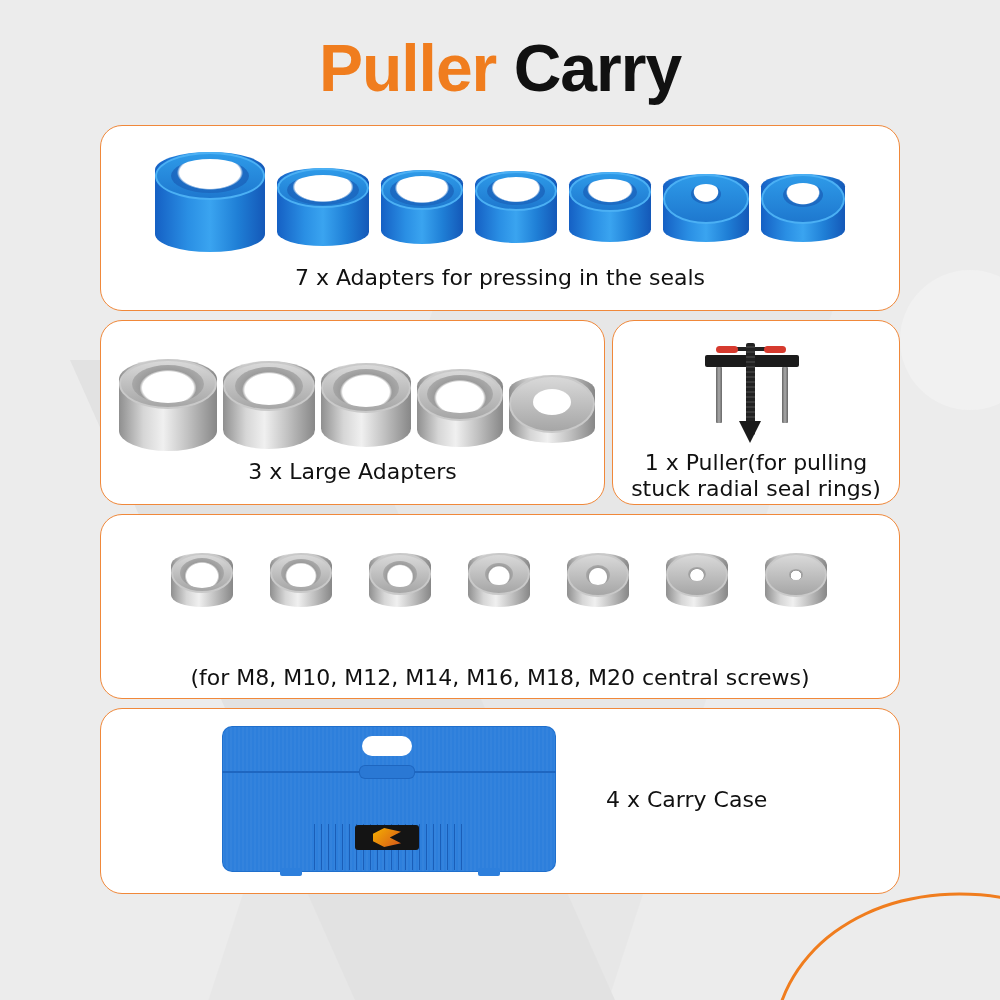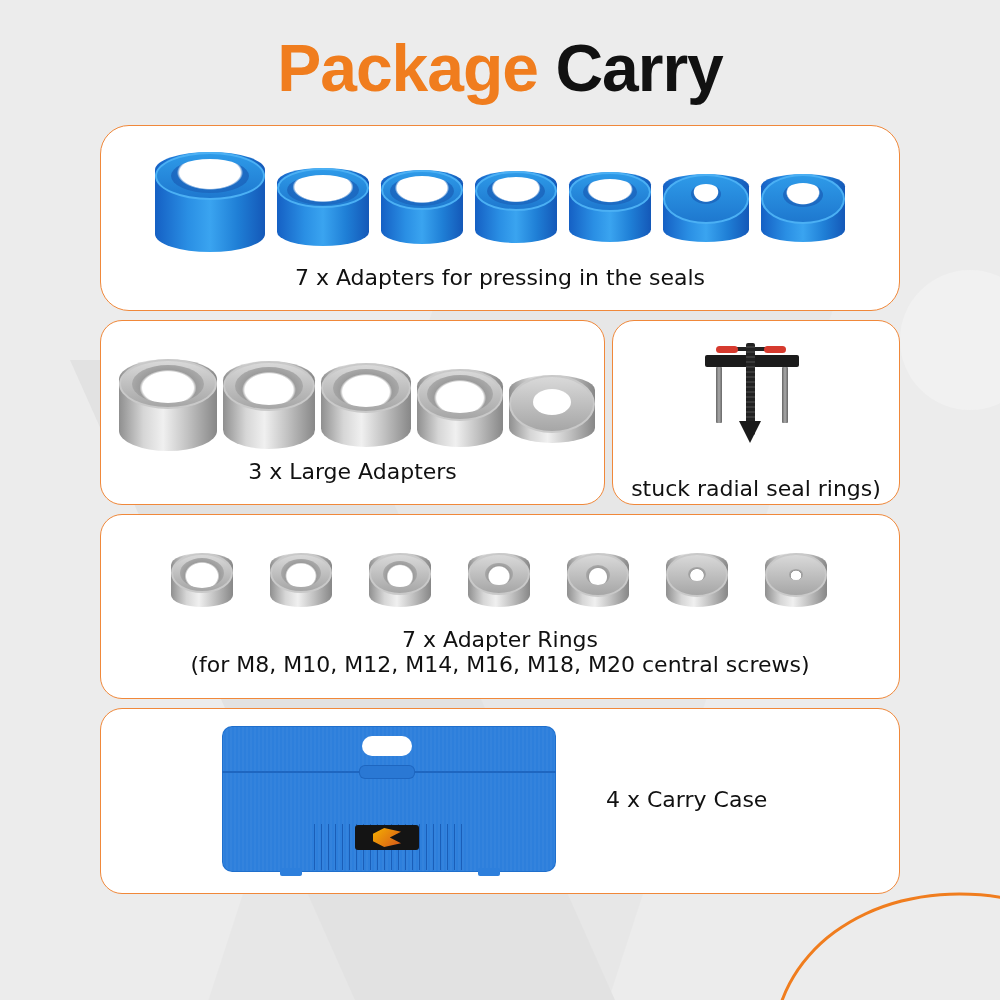--- a/index.html
+++ b/index.html
@@ -127,25 +127,25 @@
 </style>
 </head>
 <body>
 
 <div class="bg-shape bg-stripe2"></div>
 <div class="bg-shape bg-stripe"></div>
 <div class="bg-shape bg-circle"></div>
 <div class="bg-shape bg-arc"></div>
 
 <div class="title">
-  <span class="t1">Package</span>
+  <span class="t1">Puller</span>
   <span class="t2">Carry</span>
 </div>
 
-<div class="card" style="left:100px; top:125px; width:800px; height:186px;border-radius:29px;">
+<div class="card" style="left:100px; top:125px; width:800px; height:186px;">
   <div class="items-row" style="left:54px; top:26px; gap:12px;">
     <div class="blue-adapter" style="width:110px; height:100px;">
       <div class="top" style="height:48px;"></div>
       <div class="hole" style="left:16px; top:7px; width:78px; height:34px;"></div>
     </div>
     <div class="blue-adapter" style="width:92px; height:78px; margin-top:10px;">
       <div class="top" style="height:40px;"></div>
       <div class="hole" style="left:10px; top:7px; width:72px; height:30px;"></div>
     </div>
     <div class="blue-adapter" style="width:82px; height:74px; margin-top:10px;">
@@ -192,20 +192,21 @@
     </div>
     <div class="silver" style="width:86px; height:68px; margin-top:8px;">
       <div class="top" style="height:58px;"></div>
       <div class="hole" style="left:24px; top:14px; width:38px; height:26px; background: radial-gradient(ellipse, #fff 0%, #fff 80%, #b0b0b0 100%);"></div>
     </div>
   </div>
   <div class="card-label" style="top:136px;">3 x Large Adapters</div>
 </div>
 
 <div class="card" style="left:612px; top:320px; width:288px; height:185px;">
+  <div class="card-label" style="top:127px;">1 x Puller(for pulling</div>
   <div class="card-label" style="top:153px;text-align:center;">stuck radial seal rings)</div>
 </div>
 <div class="puller">
   <div class="leg-l"></div>
   <div class="leg-r"></div>
   <div class="bar"></div>
   <div class="tbar"></div>
   <div class="handle-l"></div>
   <div class="handle-r"></div>
   <div class="screw"></div>
@@ -236,22 +237,21 @@
     </div>
     <div class="silver" style="width:62px; height:54px;">
       <div class="top" style="height:44px;"></div>
       <div class="hole" style="left:22px; top:14px; width:18px; height:14px;"></div>
     </div>
     <div class="silver" style="width:62px; height:54px;">
       <div class="top" style="height:44px;"></div>
       <div class="hole" style="left:24px; top:16px; width:14px; height:11px;"></div>
     </div>
   </div>
-  <div class="card-label" style="top:110px;">7 x Adapter Rings</div>
-  <div class="card-label" style="top:135px;">(for M8, M10, M12, M14, M16, M18, M20 central screws)</div>
+  <div class="card-label" style="top:148px;">(for M8, M10, M12, M14, M16, M18, M20 central screws)</div>
 </div>
 
 <div class="card" style="left:100px; top:708px; width:800px; height:186px;">
   <div class="card-label" style="left:505px; width:220px; top:76px; text-align:left;">4 x Carry Case</div>
 </div>
 <div class="case">
   <div class="handle-hole"></div>
   <div class="lidline"></div>
   <div class="latch"></div>
   <div class="ribs"></div>

